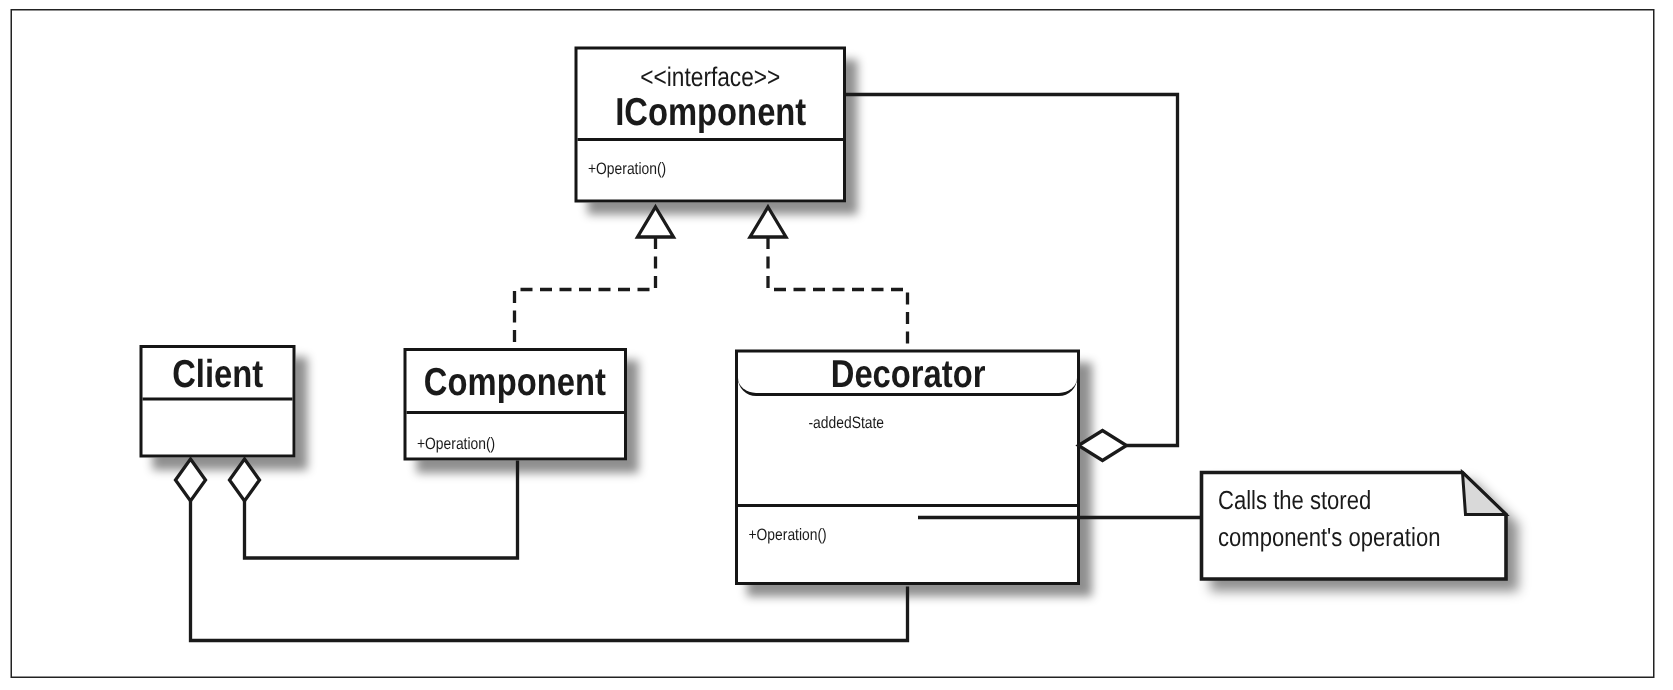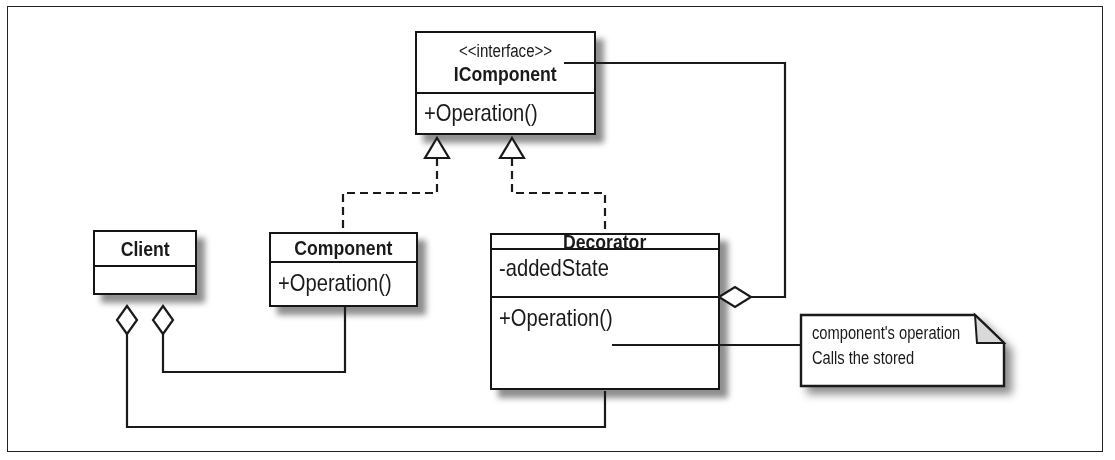--- a/index.html
+++ b/index.html
@@ -12,42 +12,42 @@
     border:1.6px solid #222; box-sizing:border-box;
   }
   .uml-box {
     position:absolute; background:var(--box-fill,#fff); border:2.4px solid #151515;
     box-sizing:border-box; box-shadow:8px 8px 6px var(--shadow-color,#8a8a8a);
   }
   .hdr {
     border-bottom:2.4px solid #151515; display:flex; flex-direction:column;
     justify-content:center; align-items:center; text-align:center; box-sizing:border-box;
   }
-  .cname { font-weight:bold; font-size:21px; line-height:22px; }
+  .cname { font-weight:bold; font-size:26px; line-height:22px; }
   .stereo { font-weight:normal; font-size:18px; line-height:21px; }
   .sec { box-sizing:border-box; }
-  .row { font-size:24px; white-space:nowrap; padding-left:7px; }
+  .row { font-size:11px; white-space:nowrap; padding-left:7px; }
   .cx  { display:inline-block; transform:scaleX(.84); transform-origin:left center; }
   .cxc { display:inline-block; transform:scaleX(.84); transform-origin:center center; }
 
   
-  #box-icomponent { left:383px; top:31px;  width:181px; height:104px;margin-left:32px; }
+  #box-icomponent { left:383px; top:31px;  width:181px; height:104px; }
   #box-icomponent .hdr { height:61px; gap:1px; }
   #box-icomponent .sec { height:37px; display:flex; align-items:center; }
 
-  #box-client { left:93px; top:230px; width:104px; height:65px; }
+  #box-client { left:93px; top:230px; width:104px; height:75px; }
   #box-client .hdr { height:35px; }
 
   #box-component { left:269px; top:232px; width:149px; height:75px; }
-  #box-component .hdr { height:29px; }
+  #box-component .hdr { height:42px; }
   #box-component .sec { height:40px; display:flex; align-items:center; }
 
   #box-decorator { left:490px; top:233px; width:230px; height:157px; }
-  #box-decorator .hdr { height:15px; }
-  #box-decorator .attrs { height:48px; border-bottom:2.4px solid #151515; padding-top:5px; }
+  #box-decorator .hdr { height:29px;border-radius:12px; }
+  #box-decorator .attrs { height:74px; border-bottom:2.4px solid #151515; padding-top:5px;padding-left:40px; }
   #box-decorator .attrs .row { line-height:26px; }
   #box-decorator .methods { padding-top:6px; }
   #box-decorator .methods .row { line-height:27px; }
 
   
   #note-shape { position:absolute; left:799px; top:312px; width:210px; height:78px;
                 filter:drop-shadow(7px 7px 4px var(--shadow-color,#8a8a8a)); }
   #note-text { position:absolute; left:812px; top:321px; font-size:17.5px; line-height:25px; }
 
   
@@ -101,22 +101,22 @@
     <div class="sec methods">
       <div class="row"><span class="cx">+Operation()</span></div>
     </div>
   </div>
 
   <svg id="note-shape" viewBox="0 0 210 78">
     <polygon class="note-body" points="2,3 176,3 205,31 205,74 2,74"></polygon>
     <polygon class="note-fold" points="176,3 205,31 178,31"></polygon>
   </svg>
   <div id="note-text">
+    <div><span class="cx">Calls the stored</span></div>
     <div><span class="cx">component's operation</span></div>
-    <div><span class="cx">Calls the stored</span></div>
   </div>
 
   <svg id="overlay" viewBox="0 0 1115 460">
 
     <polyline class="ln" points="564,63 785,63 785,297 751,297"></polyline>
 
     <line class="ln" x1="612" y1="345" x2="801" y2="345"></line>
 
     <polyline class="ln" points="163,334 163,372 345,372 345,307"></polyline>
 

